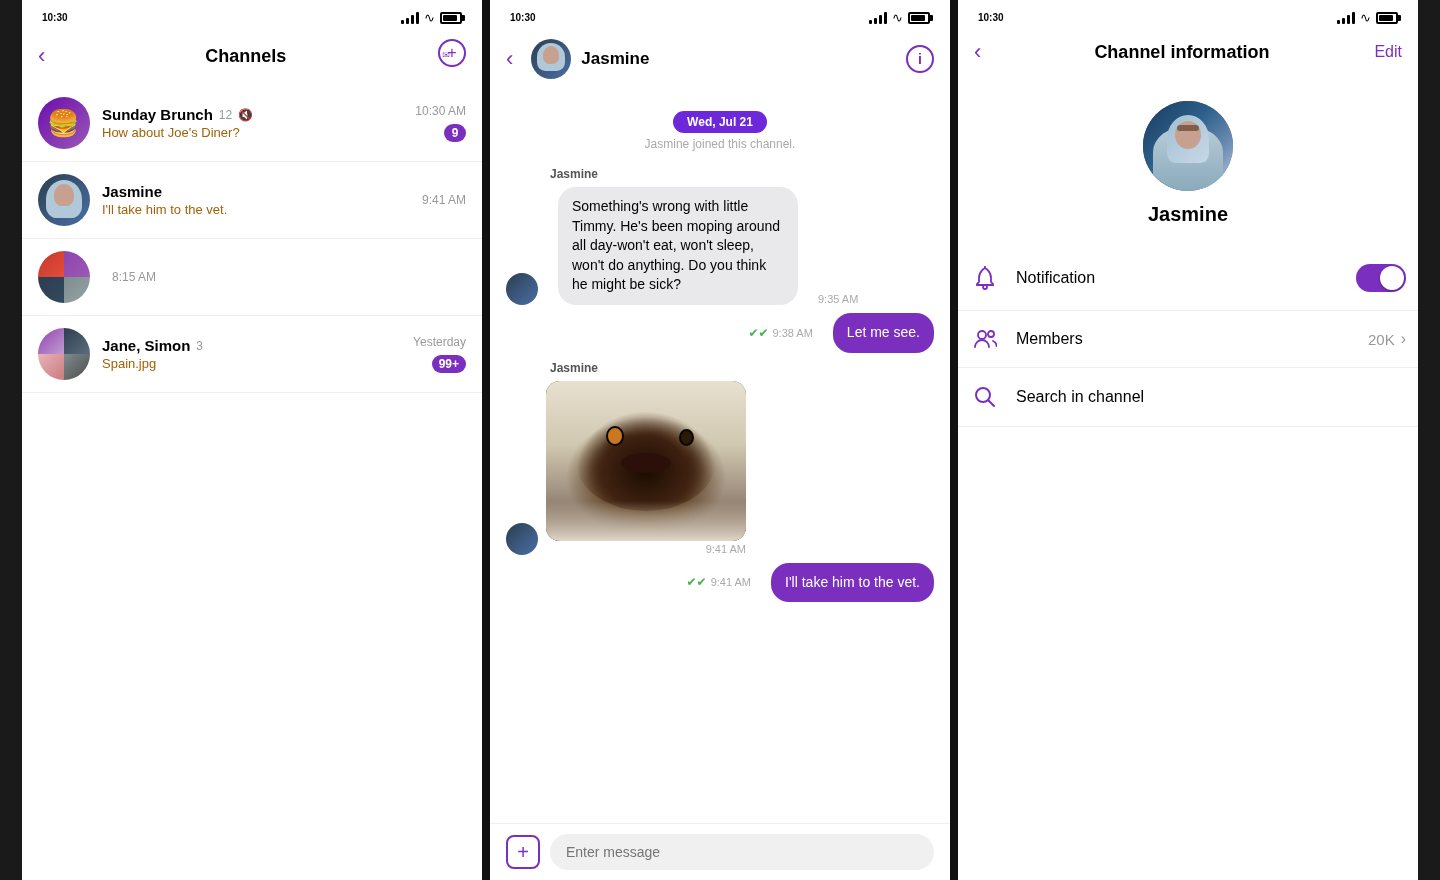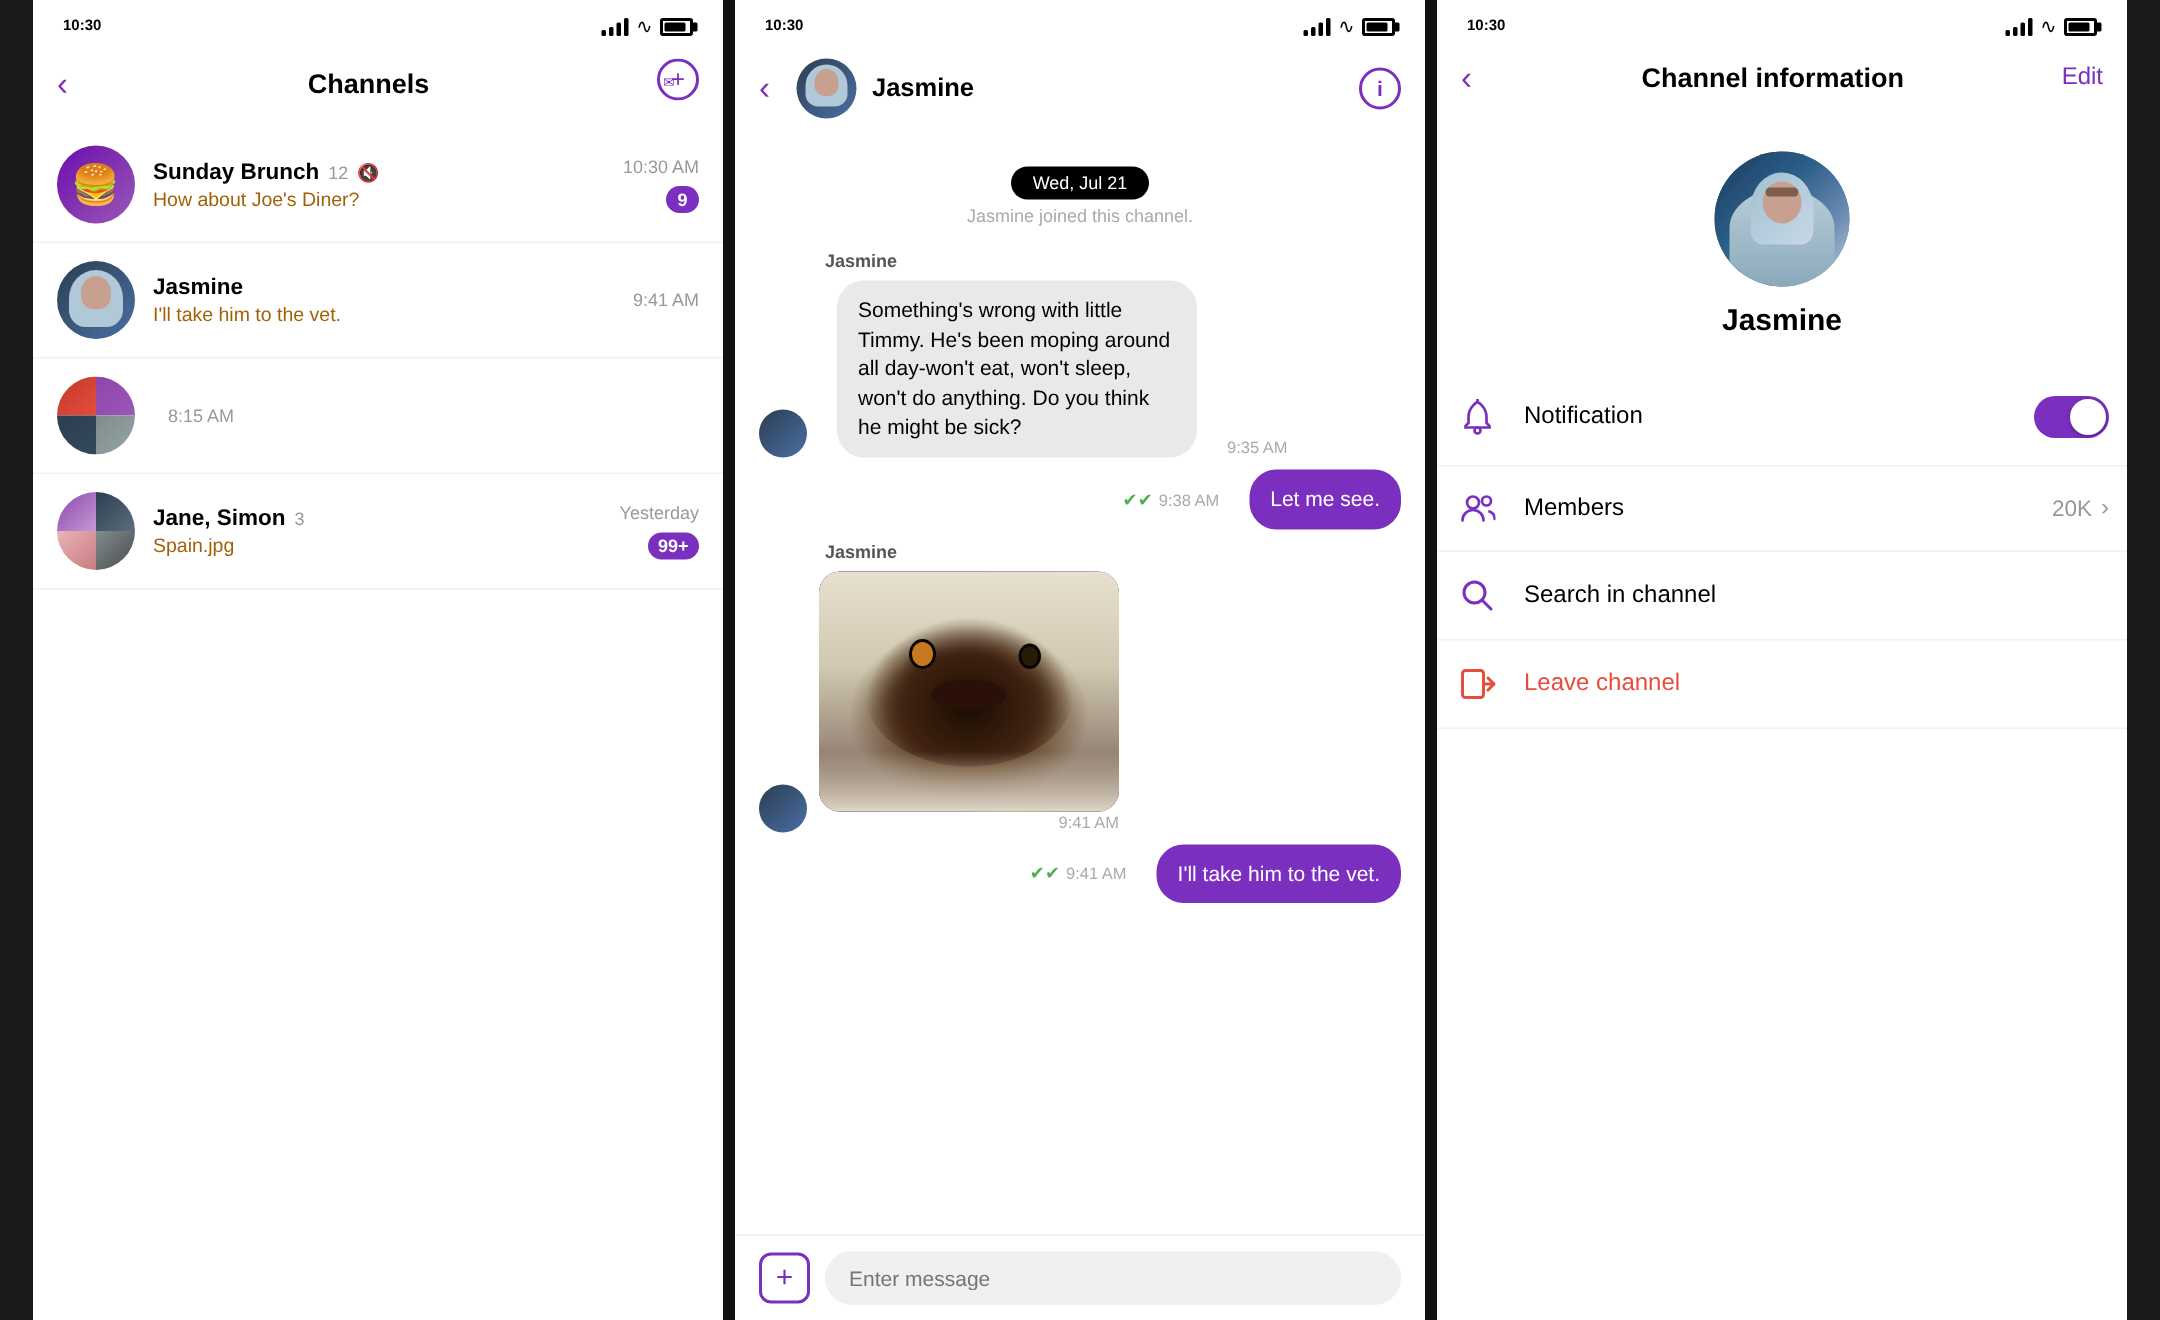--- a/index.html
+++ b/index.html
@@ -296,26 +296,26 @@
       gap: 8px;
     }
     .date-divider {
       display: flex;
       flex-direction: column;
       align-items: center;
       margin: 8px 0;
       gap: 4px;
     }
     .date-pill {
-      background: #000000;
+      background: #6d28d9;
       color: #fff;
       border-radius: 12px;
       padding: 4px 14px;
       font-size: 12px;
-      font-weight: 400;
+      font-weight: 700;
     }
     .date-sub {
       font-size: 12px;
       color: #aaa;
     }
     .msg-group {
       display: flex;
       flex-direction: column;
       gap: 4px;
     }
@@ -823,27 +823,17 @@
         <div class="info-item">
           <div class="info-icon">
             <svg width="22" height="22" viewBox="0 0 22 22" fill="none">
               <circle cx="9" cy="9" r="7" stroke="#7B2FBE" stroke-width="2"></circle>
               <line x1="14.5" y1="14.5" x2="20" y2="20" stroke="#7B2FBE" stroke-width="2" stroke-linecap="round"></line>
             </svg>
           </div>
           <span class="info-label">Search in channel</span>
         </div>
 
-        <div class="info-item">
-          <div class="info-icon leave-icon">
-            <svg width="24" height="22" viewBox="0 0 24 22" fill="none">
-              <rect x="2" y="2" width="14" height="18" rx="2" stroke="#e74c3c" stroke-width="2" fill="none"></rect>
-              <line x1="16" y1="11" x2="23" y2="11" stroke="#e74c3c" stroke-width="2" stroke-linecap="round"></line>
-              <polyline points="19,7 23,11 19,15" stroke="#e74c3c" stroke-width="2" stroke-linecap="round" stroke-linejoin="round"></polyline>
-            </svg>
-          </div>
-          <span class="info-label" style="color:#e74c3c;">Leave channel</span>
-        </div>
 
       </div>
     </div>
   </div>
 </div>
 
 </body></html>

